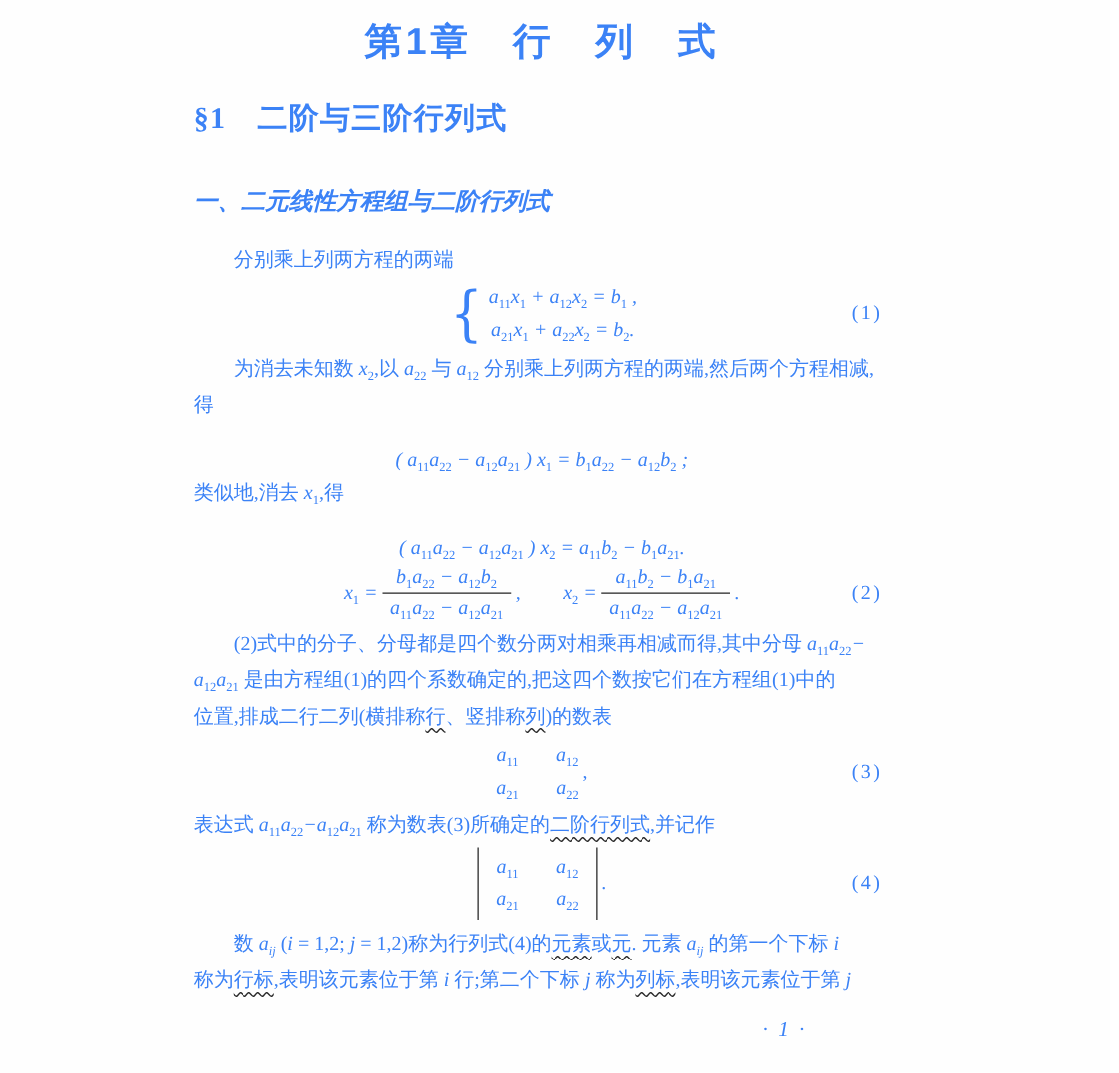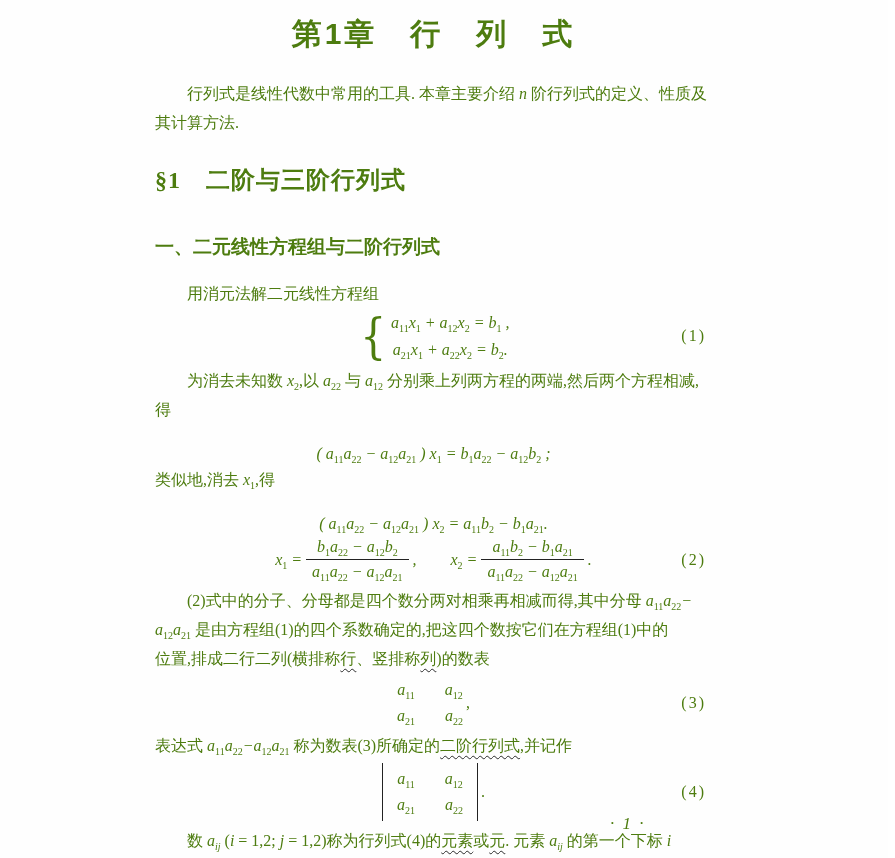--- a/index.html
+++ b/index.html
@@ -1,29 +1,29 @@
 <!DOCTYPE html>
 <html><head>
 <meta charset="utf-8">
 <style>
   html,body{margin:0;padding:0;background:#ffffff;}
-  .page{position:relative;width:888px;height:858px;background:#fefefe;overflow:hidden;color:#4d7c0f;}
+  .page{position:relative;width:888px;height:858px;background:#fefefe;overflow:hidden;color:#3b82f6;}
   .content{position:absolute;left:155px;top:0;width:557px;}
 
   .chapter-title{margin:16px 0 0;text-align:center;
     font-family:"Liberation Sans","DejaVu Sans",sans-serif;
     font-weight:900;font-size:30px;line-height:36px;letter-spacing:3px;}
 
   .section-title{margin:26px 0 0;text-align:left;
     font-family:"Liberation Serif","DejaVu Serif",serif;
     font-weight:bold;font-size:24px;line-height:34px;letter-spacing:1px;}
 
   .subsection-title{margin:38px 0 0;
     font-family:"Liberation Sans","DejaVu Sans",sans-serif;
-    font-weight:bold;font-size:19px;line-height:24px;}
+    font-weight:bold;font-size:19px;line-height:24px;font-style:italic;}
 
   .body{font-family:"Liberation Serif","DejaVu Serif",serif;
     font-size:16px;line-height:29px;margin:0;text-align:left;}
   .indent{text-indent:2em;}
   .mt-intro{margin-top:27px;}
   .mt-solve{margin-top:20px;}
   .mt-sm{margin-top:5px;}
 
   .m, .m i{font-style:italic;font-family:"Liberation Serif","DejaVu Serif",serif;}
   sub{font-size:10px;line-height:0;font-style:normal;}
@@ -64,27 +64,26 @@
     font-style:italic;font-size:17px;letter-spacing:2px;}
 </style>
 </head>
 <body>
 
 <div class="page">
   <div class="content">
 
     <h1 class="chapter-title">第1章　行　列　式</h1>
 
-    <p class="body indent mt-intro">行列式是线性代数中常用的工具. 本章主要介绍 <span class="m">n</span> 阶行列式的定义、性质及<br>其计算方法.</p>
 
     <h2 class="section-title">§1　二阶与三阶行列式</h2>
 
     <h3 class="subsection-title">一、二元线性方程组与二阶行列式</h3>
 
-    <p class="body indent mt-solve">用消元法解二元线性方程组</p>
+    <p class="body indent mt-solve">分别乘上列两方程的两端</p>
 
     <div class="eqrow eq1">
       <span class="sys">
         <span class="brace">{</span>
         <span class="syslines">
           <span class="m">a<sub>11</sub>x<sub>1</sub> + a<sub>12</sub>x<sub>2</sub> = b<sub>1</sub> ,</span>
           <span class="m">a<sub>21</sub>x<sub>1</sub> + a<sub>22</sub>x<sub>2</sub> = b<sub>2</sub>.</span>
         </span>
       </span>
       <span class="eqlabel">(1)</span>

